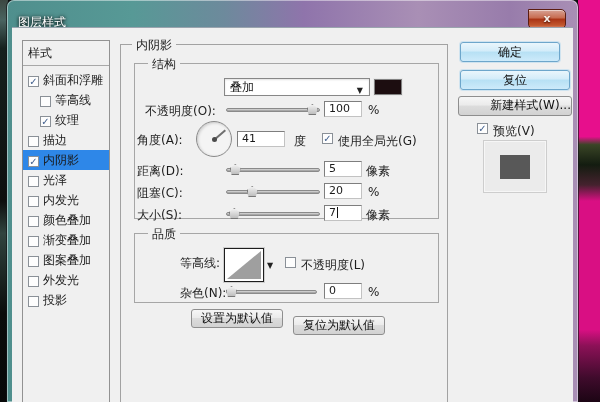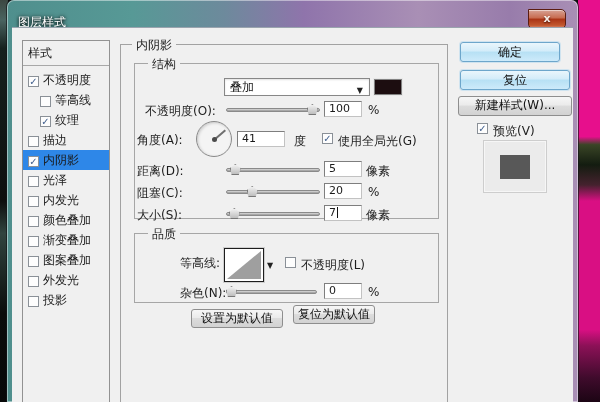--- a/index.html
+++ b/index.html
@@ -107,21 +107,21 @@
         <span>x</span>
       </div>
     </div>
 
     <div class="abs client" style="left:5px; top:27px;">
 
       <div class="abs sidebar" style="left:10px; top:13px;">
         <div class="sb-header">样式</div>
         <div class="sb-sep"></div>
         <div id="sb-items">
-            <div class="sb-item gap"><span class="cbx checked"><span class="chk">✓</span></span><span class="sb-label">不透明度</span></div>
+            <div class="sb-item gap"><span class="cbx checked"><span class="chk">✓</span></span><span class="sb-label">斜面和浮雕</span></div>
             <div class="sb-item indent"><span class="cbx"><span class="chk">✓</span></span><span class="sb-label">等高线</span></div>
             <div class="sb-item indent"><span class="cbx checked"><span class="chk">✓</span></span><span class="sb-label">纹理</span></div>
             <div class="sb-item"><span class="cbx"><span class="chk">✓</span></span><span class="sb-label">描边</span></div>
             <div class="sb-item selected"><span class="cbx checked"><span class="chk">✓</span></span><span class="sb-label">内阴影</span></div>
             <div class="sb-item"><span class="cbx"><span class="chk">✓</span></span><span class="sb-label">光泽</span></div>
             <div class="sb-item"><span class="cbx"><span class="chk">✓</span></span><span class="sb-label">内发光</span></div>
             <div class="sb-item"><span class="cbx"><span class="chk">✓</span></span><span class="sb-label">颜色叠加</span></div>
             <div class="sb-item"><span class="cbx"><span class="chk">✓</span></span><span class="sb-label">渐变叠加</span></div>
             <div class="sb-item"><span class="cbx"><span class="chk">✓</span></span><span class="sb-label">图案叠加</span></div>
             <div class="sb-item"><span class="cbx"><span class="chk">✓</span></span><span class="sb-label">外发光</span></div>
@@ -198,26 +198,26 @@
           <span class="rowlabel" style="left:45px; top:51px;">杂色(N):</span>
           <div class="slider" style="left:91px; top:52px; width:91px;">
             <div class="track"></div>
             <div class="thumb" style="left:0%;"></div>
           </div>
           <div class="valbox" style="left:189px; top:49px;"><span>0</span></div>
           <span class="unit" style="left:233px; top:51px;">%</span>
         </div>
 
         <div class="btn btn-gray" style="left:70px; top:264px; width:92px; height:19px;"><span>设置为默认值</span></div>
-        <div class="btn btn-gray" style="left:172px; top:260px; width:82px; height:19px;"><span>复位为默认值</span></div>
+        <div class="btn btn-gray" style="left:172px; top:271px; width:92px; height:19px;"><span>复位为默认值</span></div>
       </div>
 
       <div class="btn btn-blue" style="left:448px; top:15px; width:100px; height:20px;"><span>确定</span></div>
       <div class="btn btn-blue" style="left:448px; top:43px; width:110px; height:20px;"><span>复位</span></div>
-      <div class="btn btn-gray" style="left:446px; top:69px; width:114px; height:20px;"><span>新建样式(W)...</span></div>
+      <div class="btn btn-gray" style="left:446px; top:69px; width:114px; height:20px;text-align:right;"><span>新建样式(W)...</span></div>
       <span class="cbx checked" id="cbx-preview" style="position:absolute; left:465px; top:96px;"><span class="chk">✓</span></span>
       <span class="ck-label" style="left:481px; top:96px;">预览(V)</span>
       <div class="abs preview-box" style="left:471px; top:113px;">
         <div class="preview-inner"></div>
       </div>
 
     </div>
   </div>
 </div>
 

